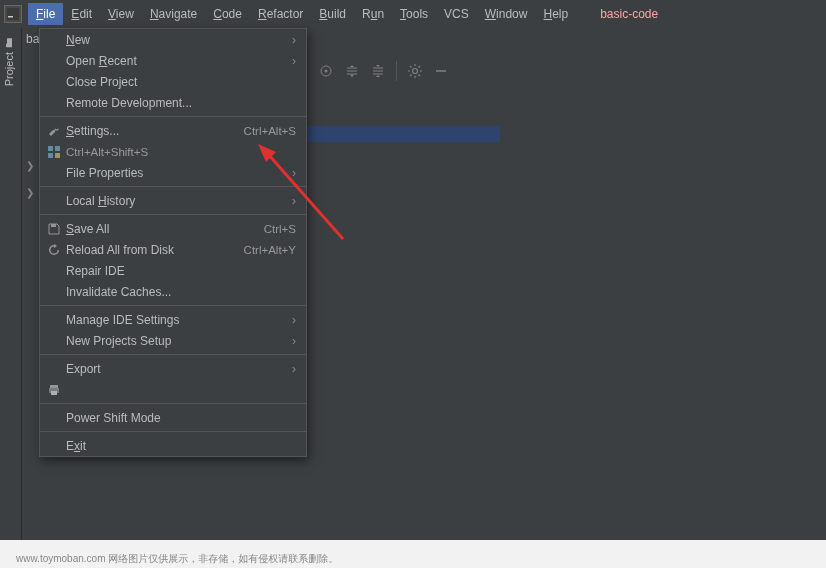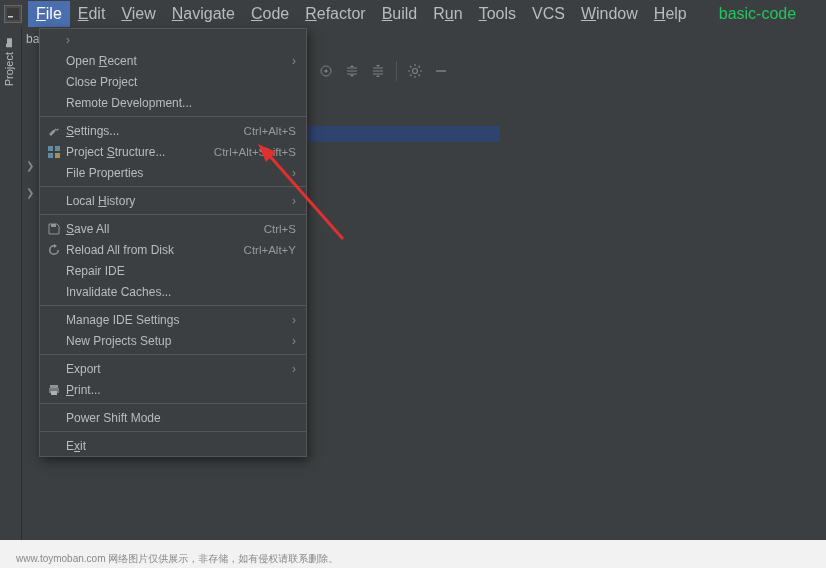--- a/index.html
+++ b/index.html
@@ -1,25 +1,25 @@
 <!DOCTYPE html>
 <html><head>
   <meta charset="utf-8">
   <style>
     * { margin: 0; padding: 0; box-sizing: border-box; font-family: "Segoe UI", Arial, sans-serif; }
     body { width: 826px; height: 568px; background: #f2f2f2; overflow: hidden; position: relative; }
     .ide { width: 826px; height: 540px; background: #3c3f41; position: relative; }
     
-    .menubar { height: 28px; background: #3c3f41; display: flex; align-items: center; padding: 0 4px; color: #bbbbbb; font-size: 16px; }
+    .menubar { height: 28px; background: #3c3f41; display: flex; align-items: center; padding: 0 4px; color: #bbbbbb; font-size: 12px; }
     .menubar-logo { width: 18px; height: 18px; background: #4a4a4a; margin-right: 6px; display: flex; align-items: center; justify-content: center; border: 1px solid #666; }
     .menubar-logo svg { width: 12px; height: 12px; }
     .menubar-item { padding: 4px 8px; cursor: default; }
     .menubar-item.active { background: #4b6eaf; color: #fff; }
     .menubar-item .ul { text-decoration: underline; }
-    .menubar-title { margin-left: 24px; color: #22c55e; }
+    .menubar-title { margin-left: 24px; color: #fca5a5; }
     
     .sidebar { position: absolute; left: 0; top: 28px; width: 22px; height: 512px; background: #3c3f41; border-right: 1px solid #2b2b2b; }
     .sidebar-tab { writing-mode: vertical-rl; transform: rotate(180deg); color: #bbbbbb; font-size: 11px; padding: 8px 3px; display: flex; align-items: center; gap: 4px; }
     .sidebar-tab .icon { transform: rotate(90deg); }
     
     .breadcrumb { position: absolute; left: 22px; top: 28px; width: 18px; height: 22px; color: #bbbbbb; font-size: 12px; padding: 4px; overflow: hidden; }
     
     .toolbar { position: absolute; left: 308px; top: 56px; height: 30px; display: flex; align-items: center; gap: 10px; padding: 0 10px; }
     .toolbar-icon { width: 16px; height: 16px; opacity: 0.6; }
     .toolbar-sep { width: 1px; height: 20px; background: #555; }
@@ -110,20 +110,21 @@
         <path d="M8 1v2M8 13v2M1 8h2M13 8h2M3 3l1.5 1.5M11.5 11.5L13 13M13 3l-1.5 1.5M4.5 11.5L3 13" stroke="#aaa" stroke-width="1.2"></path>
       </svg>
     <svg class="toolbar-icon" viewBox="0 0 16 16">
         <path d="M3 8h10" stroke="#aaa" stroke-width="1.5"></path>
       </svg>
   </div>
 
   <div class="dropdown" id="file-dropdown">
       <div class="dropdown-item">
         <span class="icon"></span>
+        <span class="label"><span class="ul">N</span>ew</span>
         <span class="sub">›</span>
       </div>
       <div class="dropdown-item">
         <span class="icon"></span>
         <span class="label">Open <span class="ul">R</span>ecent</span>
         <span class="sub">›</span>
       </div>
       <div class="dropdown-item">
         <span class="icon"></span>
         <span class="label">Close Pro<span class="ul">j</span>ect</span>
@@ -144,21 +145,20 @@
       </div>
       <div class="dropdown-item">
         <span class="icon">
           <svg width="14" height="14" viewBox="0 0 14 14">
             <rect x="1" y="1" width="5" height="5" fill="#6a9fb8"></rect>
             <rect x="8" y="1" width="5" height="5" fill="#6a9fb8"></rect>
             <rect x="1" y="8" width="5" height="5" fill="#6a9fb8"></rect>
             <rect x="8" y="8" width="5" height="5" fill="#b8a76a"></rect>
           </svg>
         </span>
-        <span class="label">Project <span class="ul">S</span>tructure...</span>
         <span class="shortcut">Ctrl+Alt+Shift+S</span>
       </div>
       <div class="dropdown-item">
         <span class="icon"></span>
         <span class="label">File Properties</span>
         <span class="sub">›</span>
       </div>
       <div class="dropdown-sep"></div>
       <div class="dropdown-item">
         <span class="icon"></span>
@@ -211,21 +211,20 @@
         <span class="sub">›</span>
       </div>
       <div class="dropdown-item">
         <span class="icon">
           <svg width="14" height="14" viewBox="0 0 14 14">
             <rect x="3" y="2" width="8" height="3" fill="#aaa"></rect>
             <rect x="2" y="5" width="10" height="5" fill="#888"></rect>
             <rect x="4" y="8" width="6" height="4" fill="#ccc"></rect>
           </svg>
         </span>
-        <span class="label"><span class="ul">P</span>rint...</span>
       </div>
       <div class="dropdown-sep"></div>
       <div class="dropdown-item">
         <span class="icon"></span>
         <span class="label">Power Shift Mode</span>
       </div>
       <div class="dropdown-sep"></div>
       <div class="dropdown-item">
         <span class="icon"></span>
         <span class="label">E<span class="ul">x</span>it</span>

